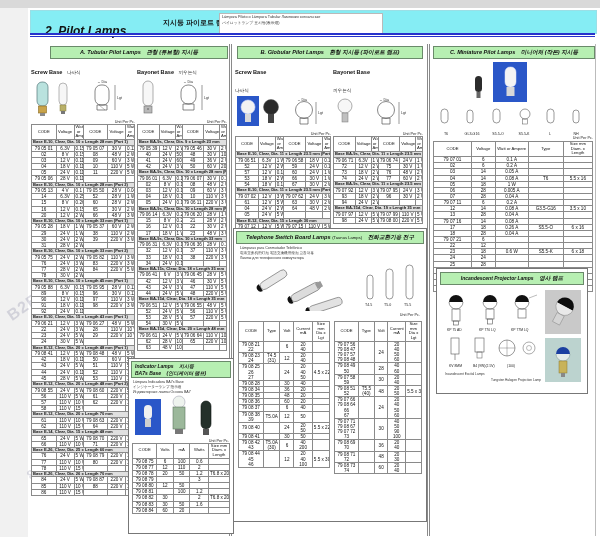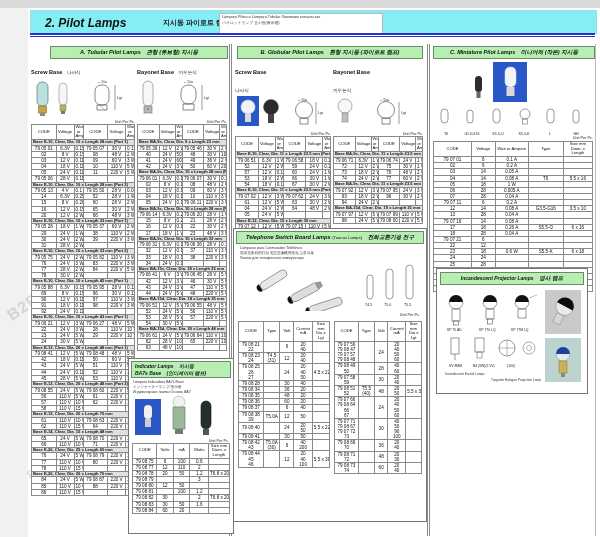--- a/index.html
+++ b/index.html
@@ -7,21 +7,21 @@
     width:600px;height:537px;position:relative;background:#ffffff;
     font-family:"Liberation Sans",sans-serif;color:#111;overflow:hidden;
   }
   .abs{position:absolute;}
   
   #top-strip{left:0;top:0;width:600px;height:8px;background:#d9d9d9;}
   #left-strip{left:0;top:8px;width:28px;height:529px;background:#f1f1f1;}
   .wm{position:absolute;transform:rotate(-35deg);color:rgba(90,90,130,.20);font-weight:bold;letter-spacing:1px;}
   
   #hdr{left:30px;top:10px;width:565px;height:22px;background:#85edf4;border:1px solid #9adfe6;}
-  #hdr .title{position:absolute;left:14px;top:5px;font-size:12px;font-weight:bold;font-style:italic;}
+  #hdr .title{position:absolute;left:14px;top:13px;font-size:12px;font-weight:bold;font-style:italic;}
   #hdr .kr{position:absolute;left:132px;top:7px;font-size:7px;font-weight:bold;}
   #hdr .note{position:absolute;left:188px;top:2px;width:158px;height:17px;background:#fff;border:1px solid #b9b9b9;padding:1px 2px;font-size:3.8px;line-height:1.5;color:#333;}
   #rule{left:30px;top:33px;width:565px;height:1px;border-top:2px solid #2733cc;border-bottom:1px solid #2733cc;background:#fff;}
   
   .sep{top:44px;height:492px;width:1px;border-left:1px solid #8a8a8a;border-right:1px solid #8a8a8a;background:#fff;}
   .band{height:11px;background:#b7efb2;border:1px solid #6a8a6a;text-align:center;font-size:5.6px;line-height:11px;white-space:nowrap;overflow:hidden;}
   .band b{font-style:italic;}
   .band span.k{font-weight:bold;font-style:italic;margin-left:4px;}
   .sublabel{font-size:5.6px;font-weight:bold;}
   .subkr{font-size:4.6px;}

